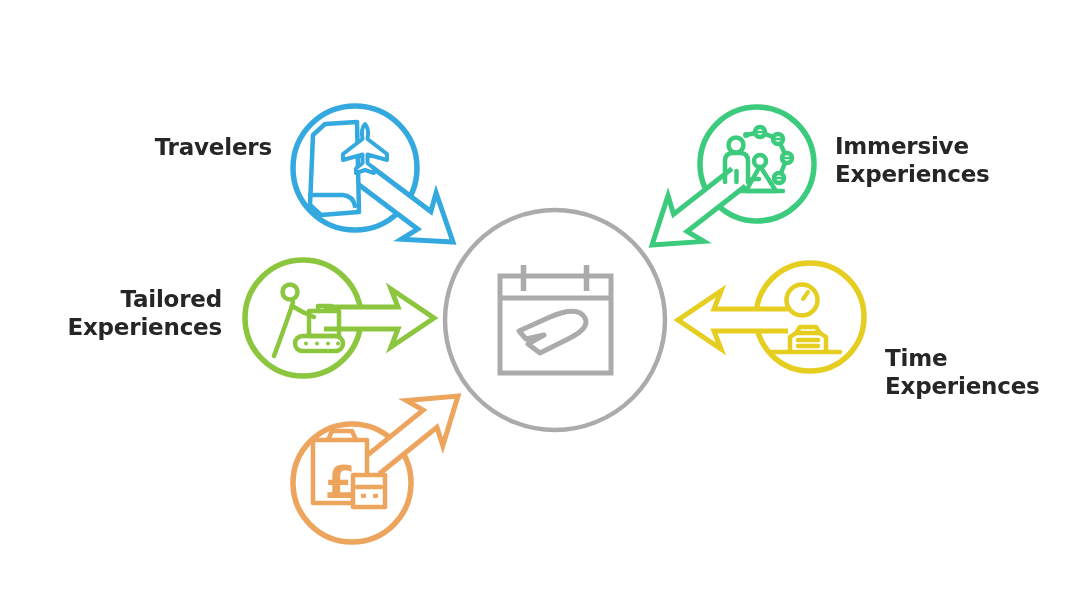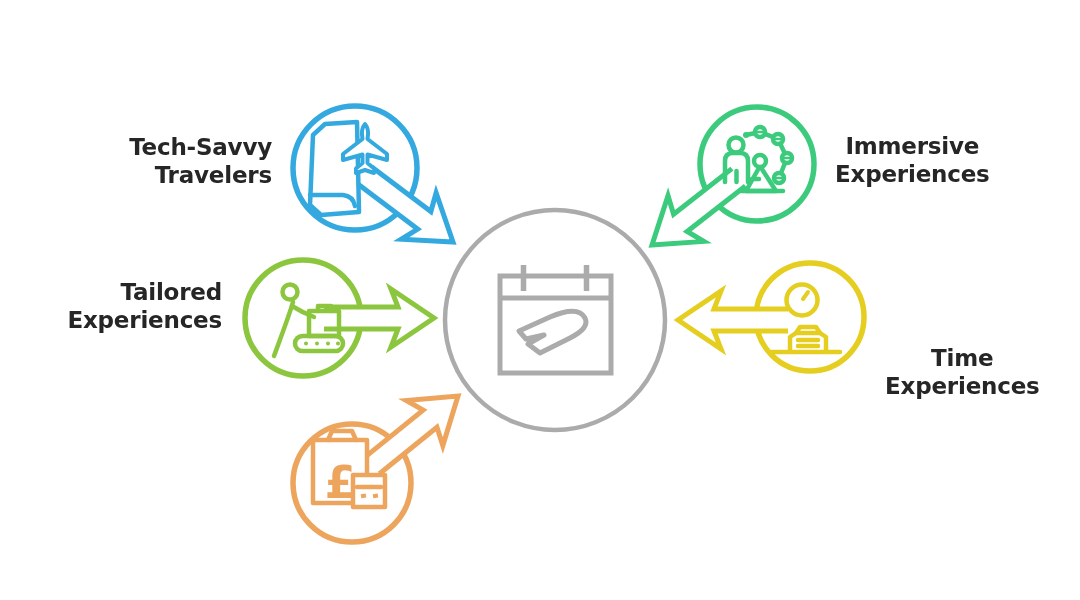--- a/index.html
+++ b/index.html
@@ -7,21 +7,21 @@
     position:relative;width:1080px;height:600px;background:#ffffff;
     overflow:hidden;font-family:"DejaVu Sans", sans-serif;
   }
   #diagram-svg{position:absolute;left:0;top:0;}
   .label{
     position:absolute;font-weight:700;font-size:23px;line-height:28px;
     color:#262626;white-space:nowrap;letter-spacing:-0.2px;
   }
   .label span{display:block;}
   .align-right{text-align:right;}
-  .align-left{text-align:center;}
+  .align-left{text-align:left;}
 </style>
 </head>
 <body>
 
 <div id="canvas">
 
   <svg id="diagram-svg" width="1080" height="600" viewBox="0 0 1080 600">
 
     <circle cx="355" cy="168" r="62" fill="#fff" stroke="#33a9df" stroke-width="5.5"></circle>
     <circle cx="757" cy="164" r="57" fill="#fff" stroke="#3ccb7d" stroke-width="5.5"></circle>
@@ -110,30 +110,29 @@
       <rect x="1" y="-7" width="32" height="32" fill="#fff"></rect>
       <line x1="5" y1="5" x2="29" y2="5"></line>
       <g fill="#eda55e" stroke="none">
         <rect x="9" y="12" width="5" height="4" transform="rotate(-8 11 14)"></rect>
         <rect x="21" y="12" width="5" height="4" transform="rotate(-8 23 14)"></rect>
       </g>
     </g>
   </svg>
 
   <div class="label align-right" style="right:808px;top:133px;">
-    <span>Tech-Savvy</span>
     <span>Travelers</span>
   </div>
 
   <div class="label align-left" style="left:835px;top:132px;">
     <span>Immersive</span>
     <span>Experiences</span>
   </div>
 
-  <div class="label align-right" style="right:858px;top:278px;">
+  <div class="label align-right" style="right:858px;top:285px;">
     <span>Tailored</span>
     <span>Experiences</span>
   </div>
 
   <div class="label align-left" style="left:885px;top:300px;margin-top:44px;">
     <span>Time</span>
     <span>Experiences</span>
   </div>
 
 

